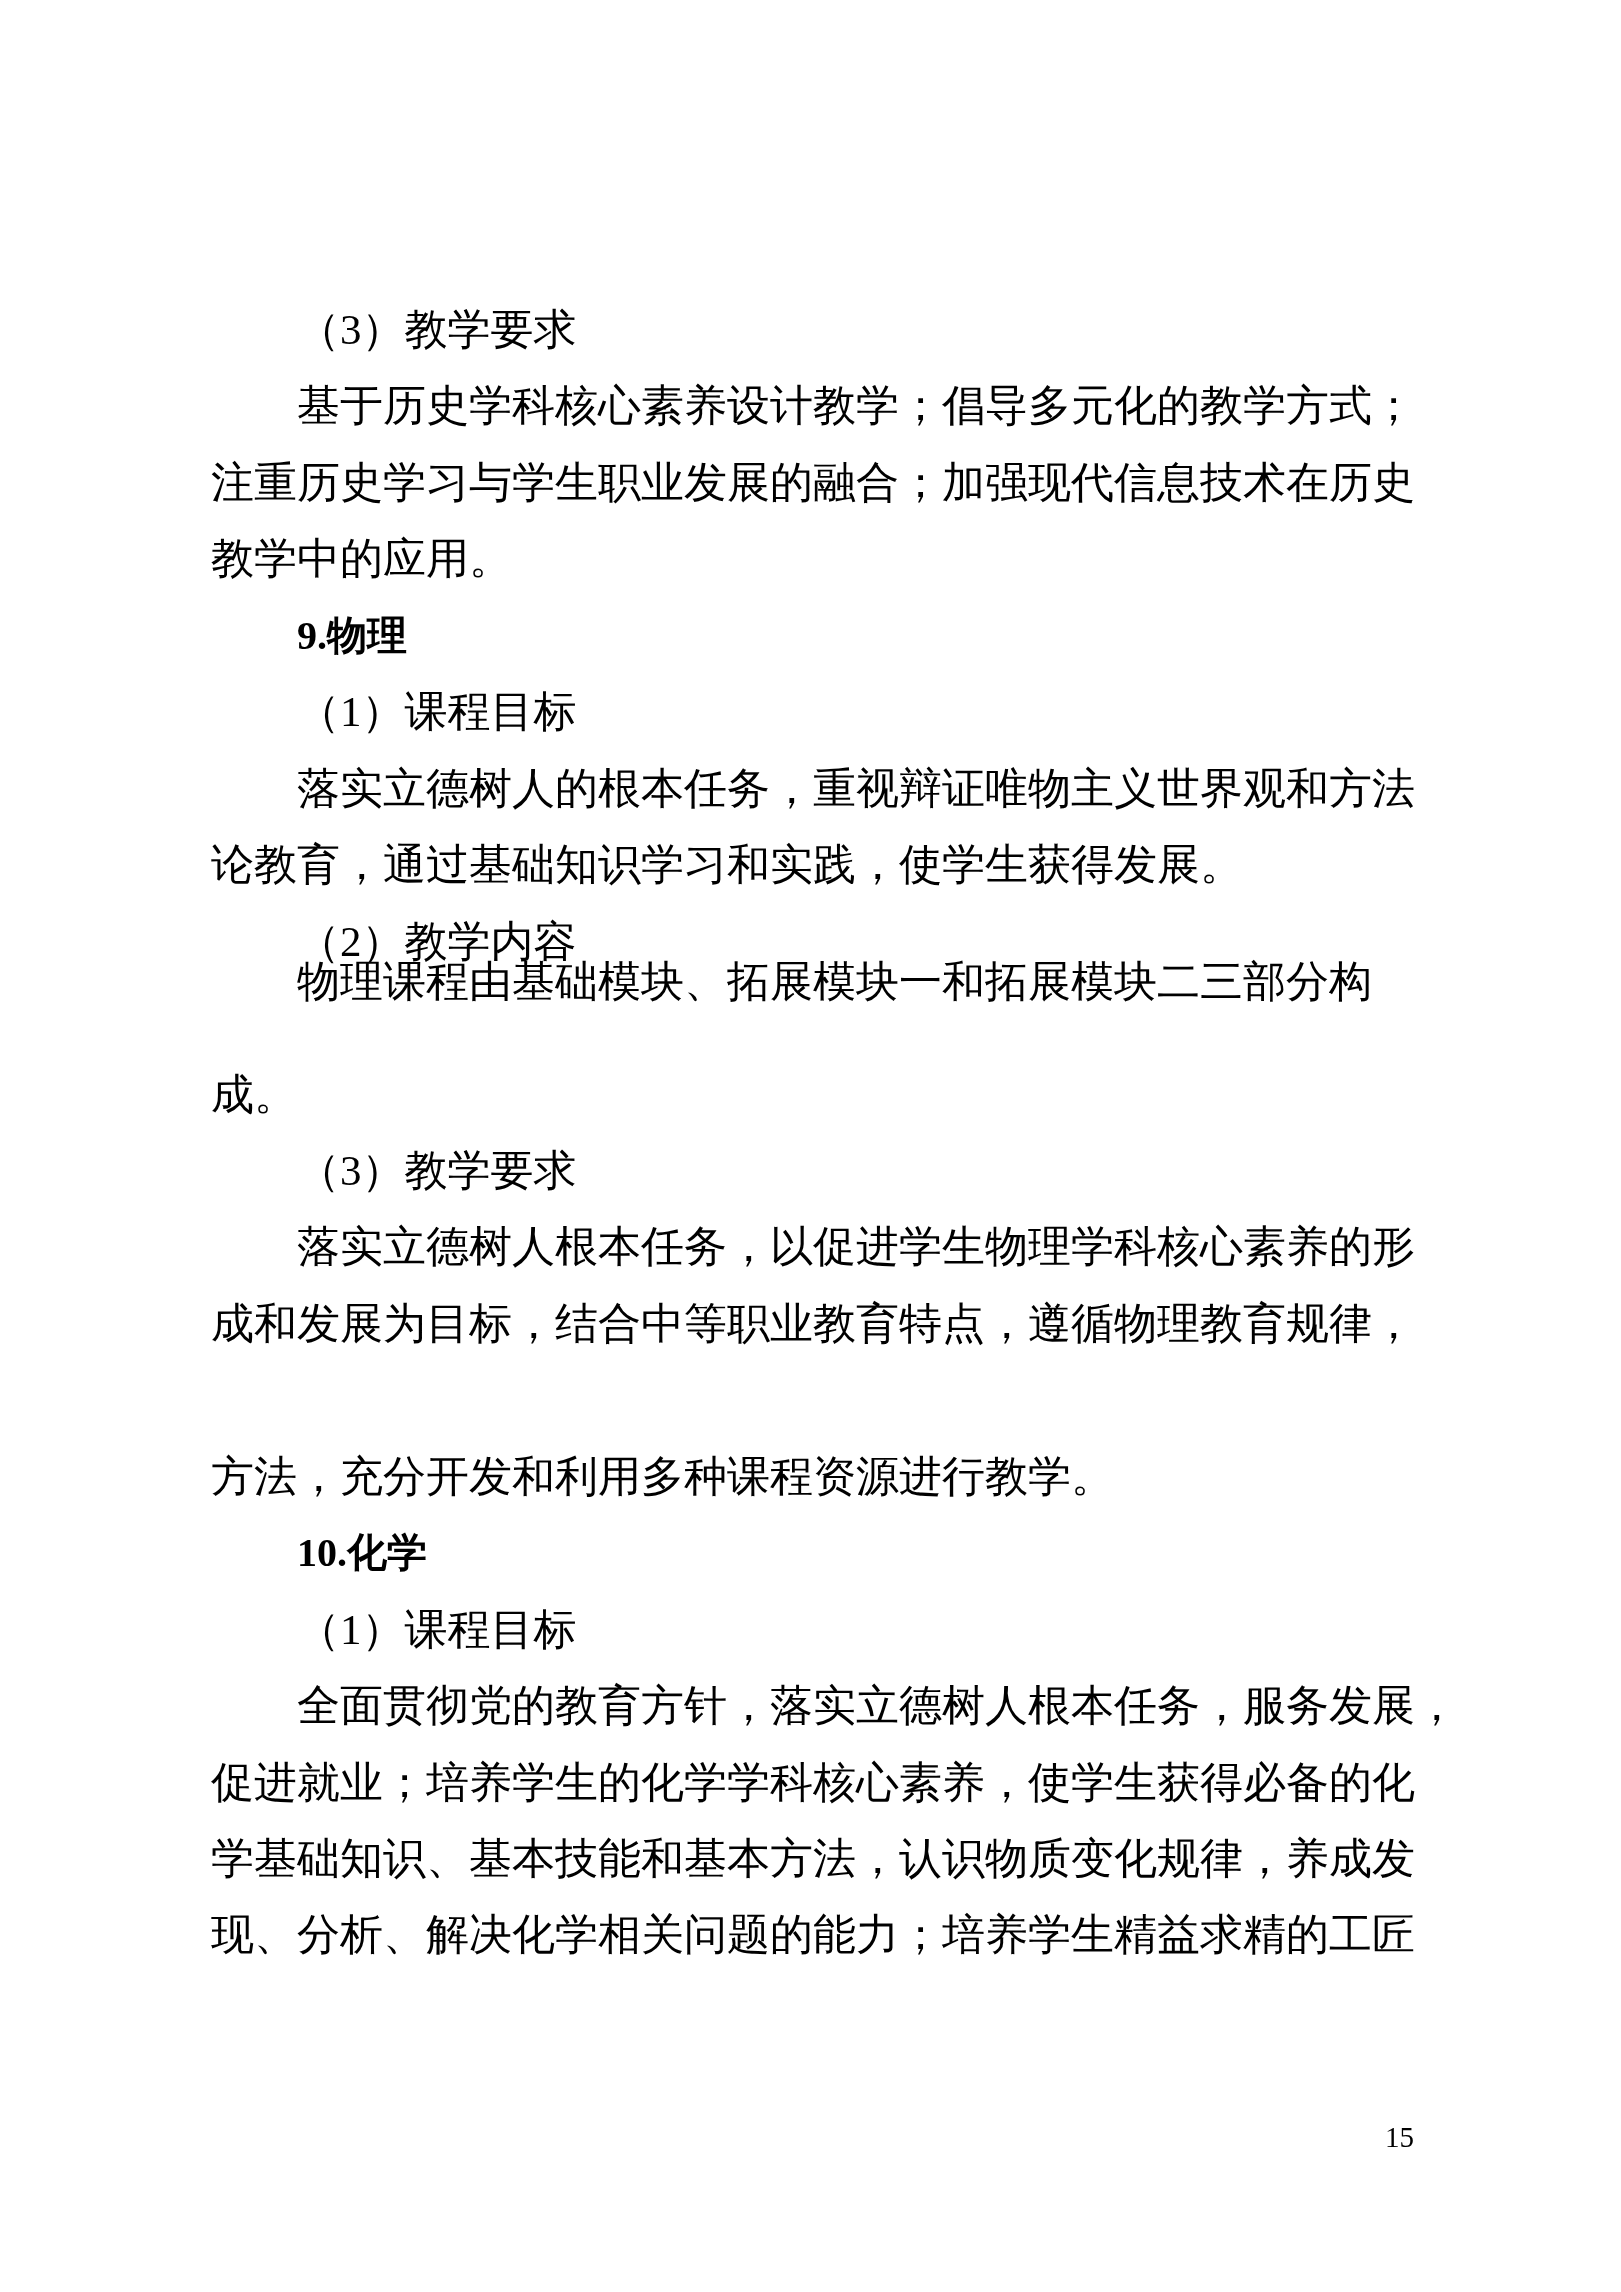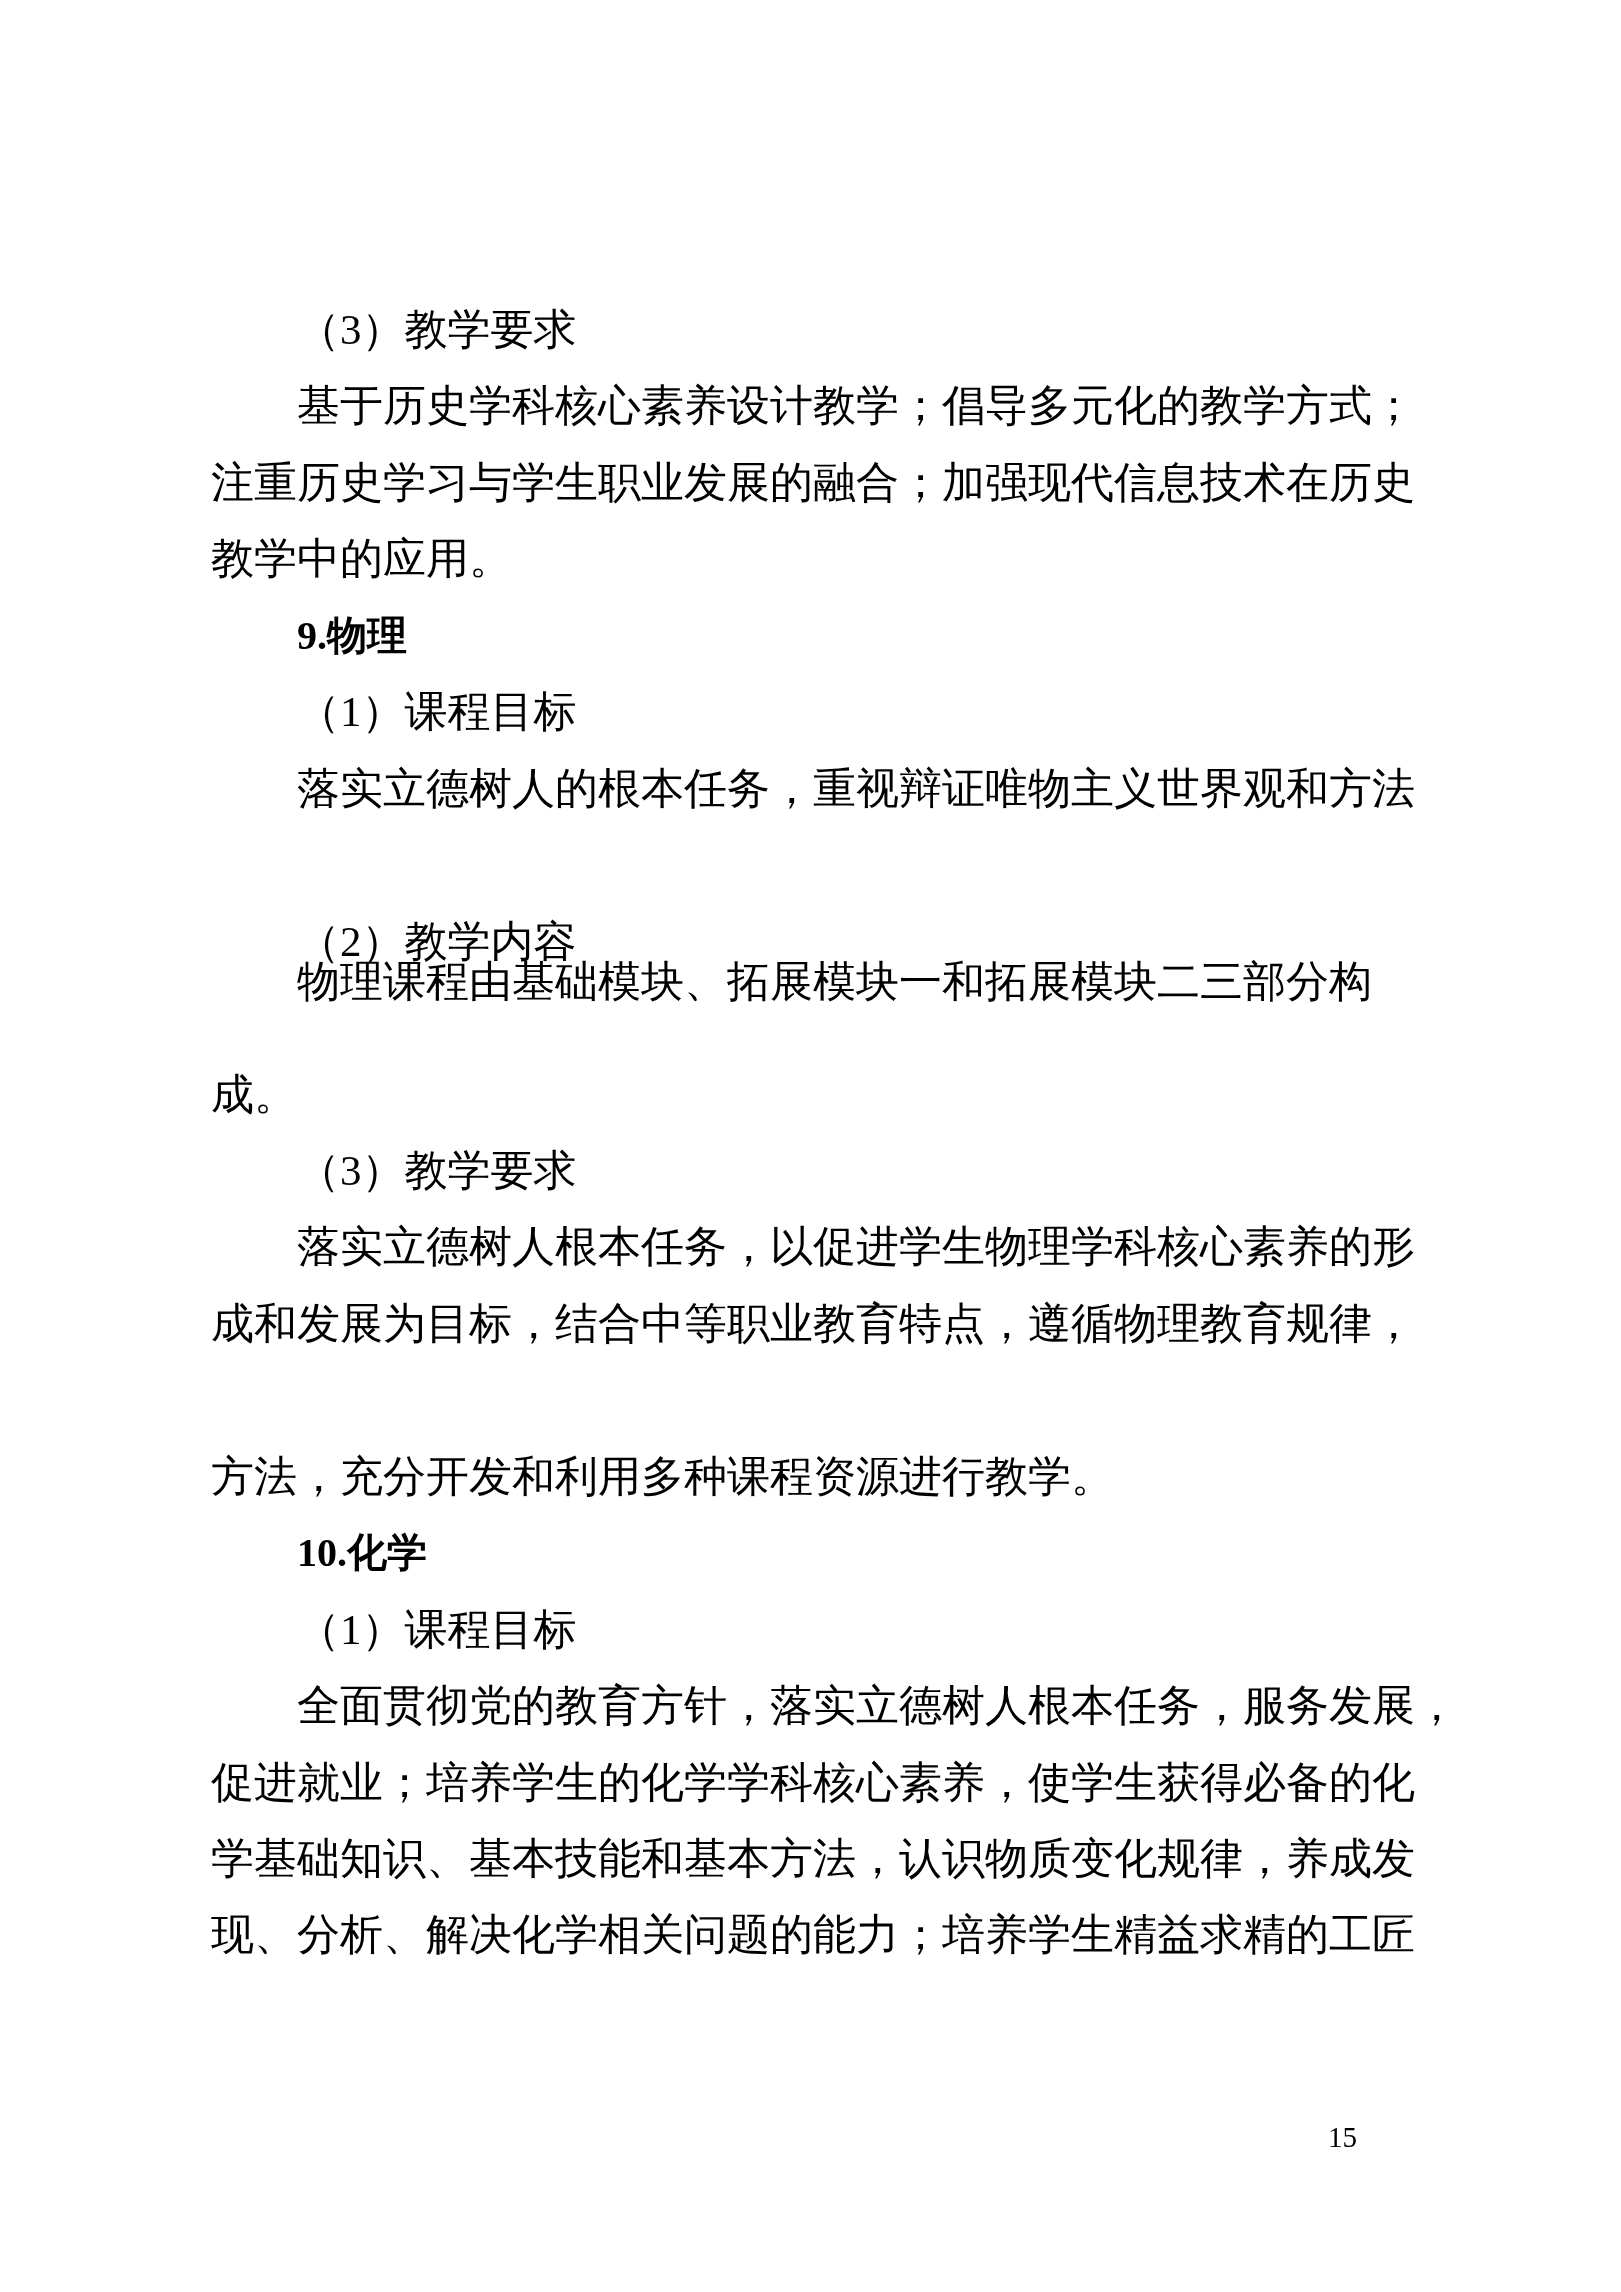--- a/index.html
+++ b/index.html
@@ -36,21 +36,21 @@
     font-size: 43px;
     line-height: 76px;
     white-space: nowrap;
     text-align: left;
     letter-spacing: 0;
   }
   .ln.indent { padding-left: 86px; width: 1121px; }
   .ln.bold { font-weight: 700; font-size: 40px; }
   .pagenum {
     position: absolute;
-    left: 1328px;
+    left: 1385px;
     top: 2120px;
     width: 59px;
     font-size: 29px;
     line-height: 35px;
     text-align: left;
   }
 </style>
 </head>
 <body>
 
@@ -61,20 +61,21 @@
 
     <div class="ln indent" style="top:76px">基于历史学科核心素养设计教学；倡导多元化的教学方式；</div>
     <div class="ln" style="top:153px">注重历史学习与学生职业发展的融合；加强现代信息技术在历史</div>
     <div class="ln" style="top:229px">教学中的应用。</div>
 
     <div class="ln indent bold" style="top:306px">9.物理</div>
 
     <div class="ln indent" style="top:382px">（1）课程目标</div>
 
     <div class="ln indent" style="top:459px">落实立德树人的根本任务，重视辩证唯物主义世界观和方法</div>
+    <div class="ln" style="top:535px">论教育，通过基础知识学习和实践，使学生获得发展。</div>
 
     <div class="ln indent" style="top:612px">（2）教学内容</div>
 
     <div class="ln indent" style="top:652px">物理课程由基础模块、拓展模块一和拓展模块二三部分构</div>
     <div class="ln" style="top:765px">成。</div>
 
     <div class="ln indent" style="top:841px">（3）教学要求</div>
 
     <div class="ln indent" style="top:917px">落实立德树人根本任务，以促进学生物理学科核心素养的形</div>
     <div class="ln" style="top:994px">成和发展为目标，结合中等职业教育特点，遵循物理教育规律，</div>

